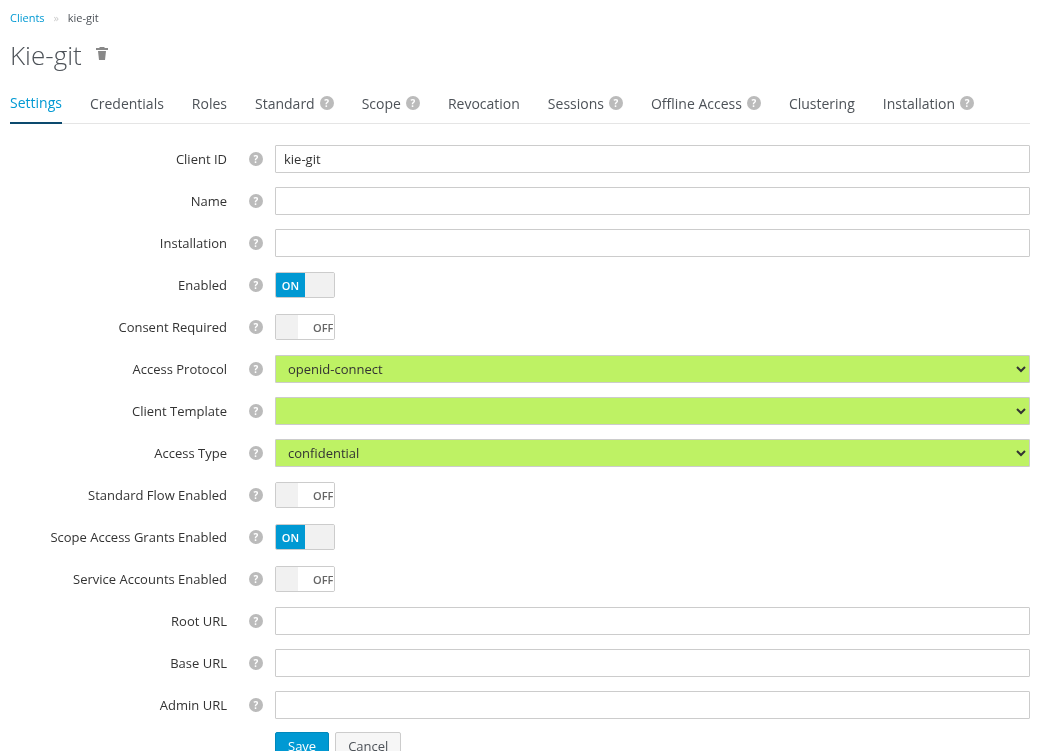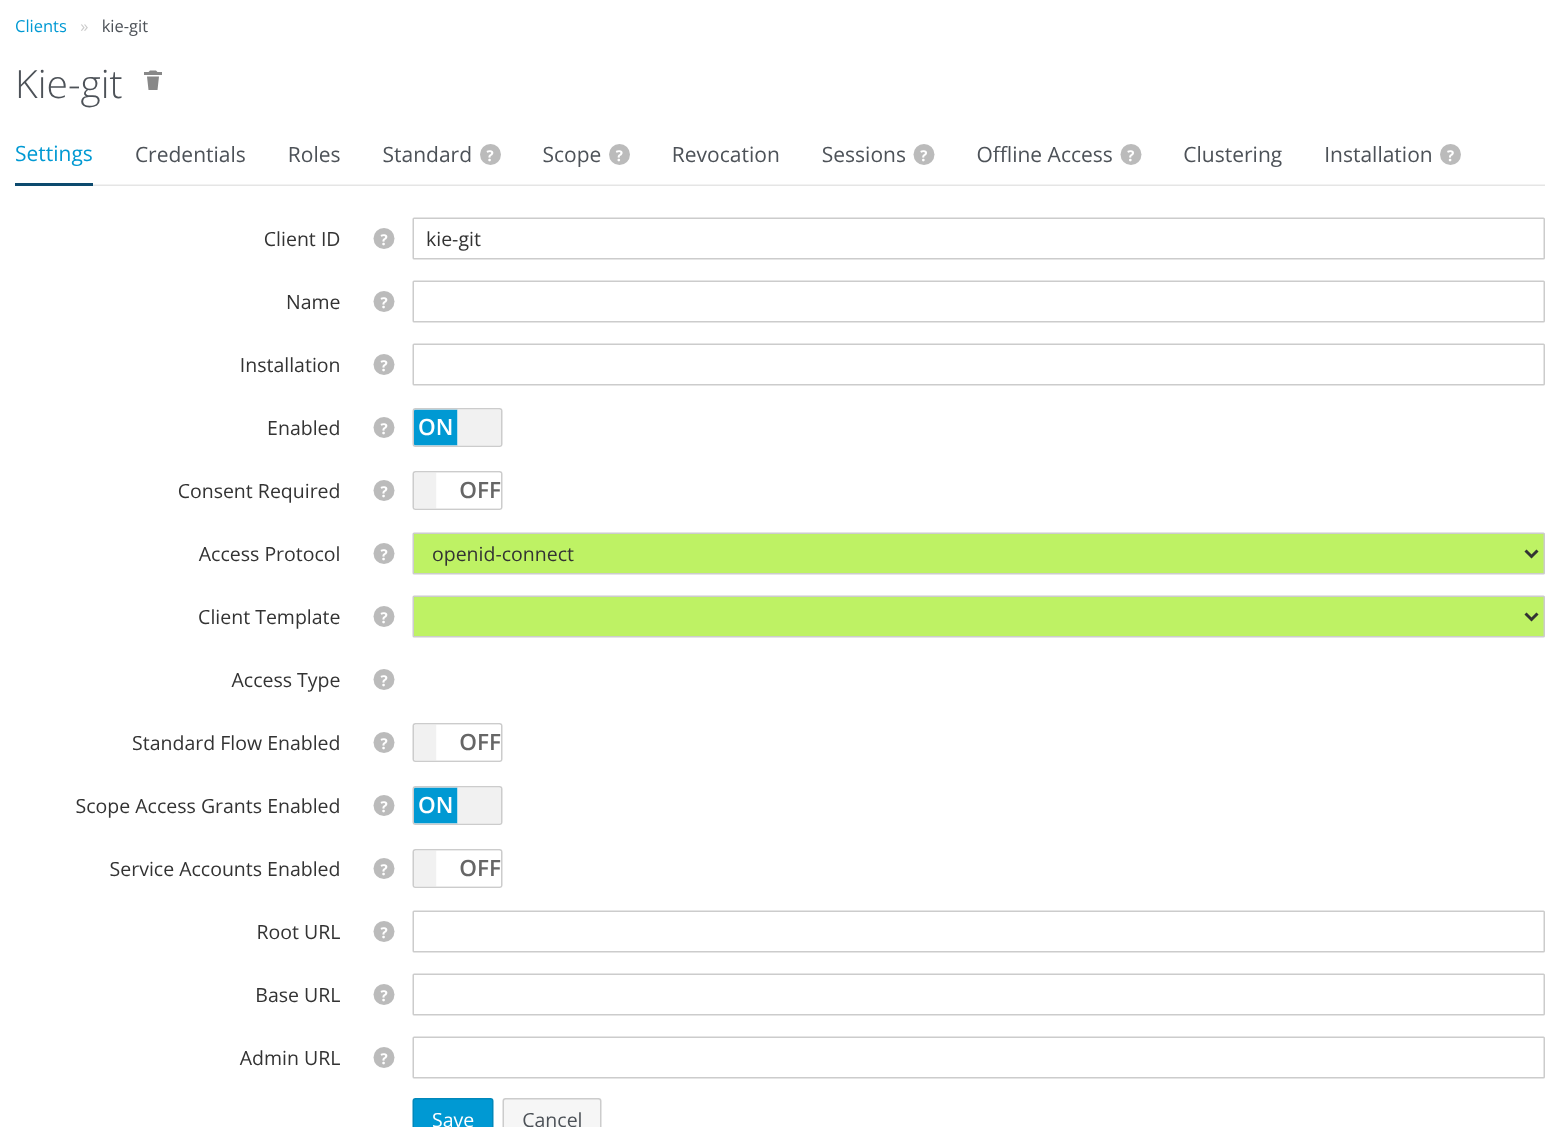--- a/index.html
+++ b/index.html
@@ -99,21 +99,21 @@
       border-radius: 2px;
       overflow: hidden;
       cursor: pointer;
       user-select: none;
     }
     .toggle .seg {
       flex: 1;
       display: flex;
       align-items: center;
       justify-content: center;
-      font-size: 15px;
+      font-size: 11px;
       font-weight: 600;
     }
     .toggle.on .seg-label { background: #0099d3; color: #fff; }
     .toggle.on .seg-handle { background: #f1f1f1; }
     .toggle.off .seg-handle { background: #f1f1f1; }
     .toggle.off .seg-label { background: #fff; color: #666; padding-left: 15px; }
 
     .button-row { padding-left: 265px; display: flex; gap: 6px; margin-top: 8px; }
     button.btn {
       height: 28px;
@@ -270,20 +270,25 @@
         <option></option>
       </select>
     </div>
   </div>
 
   <div class="form-row">
     <div class="form-label">
       <span>Access Type</span>
       <span class="help-icon">?</span>
     </div>
+    <div class="form-control-wrap">
+      <select class="select-input">
+        <option>confidential</option>
+      </select>
+    </div>
   </div>
 
   <div class="form-row">
     <div class="form-label">
       <span>Standard Flow Enabled</span>
       <span class="help-icon">?</span>
     </div>
     <div class="form-control-wrap">
       <div class="toggle off">
         <div class="seg seg-handle"></div>

